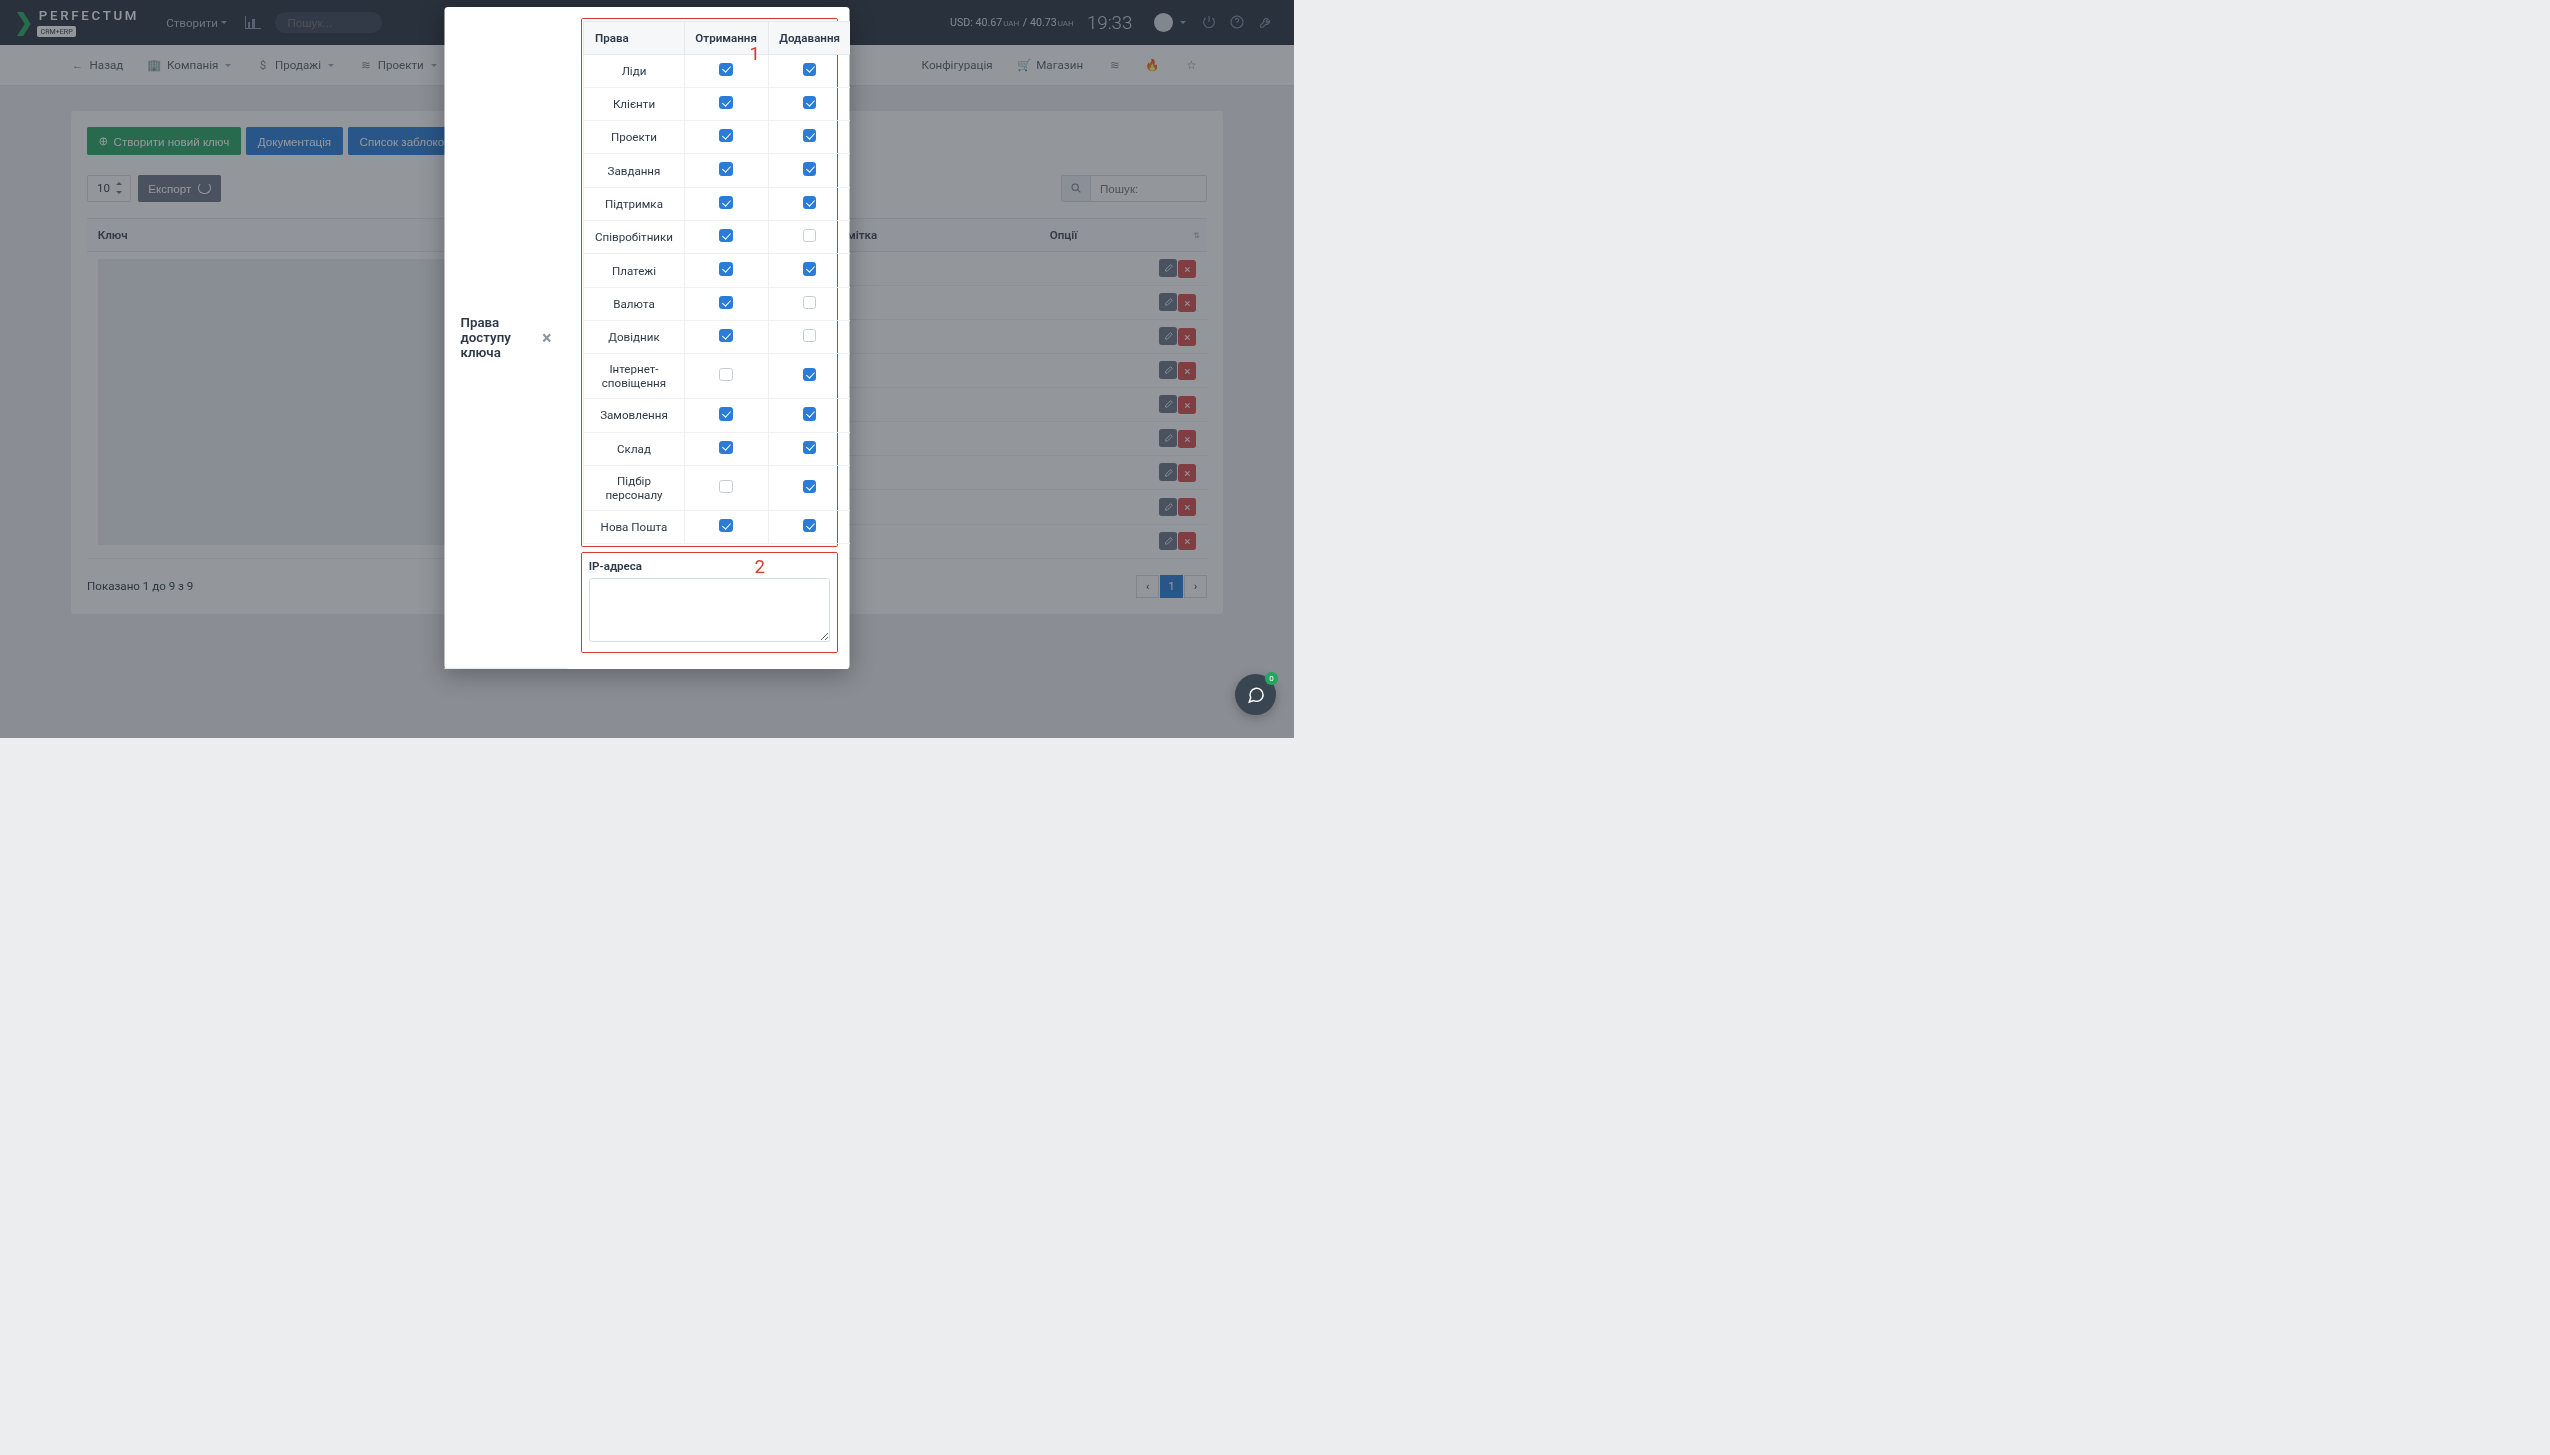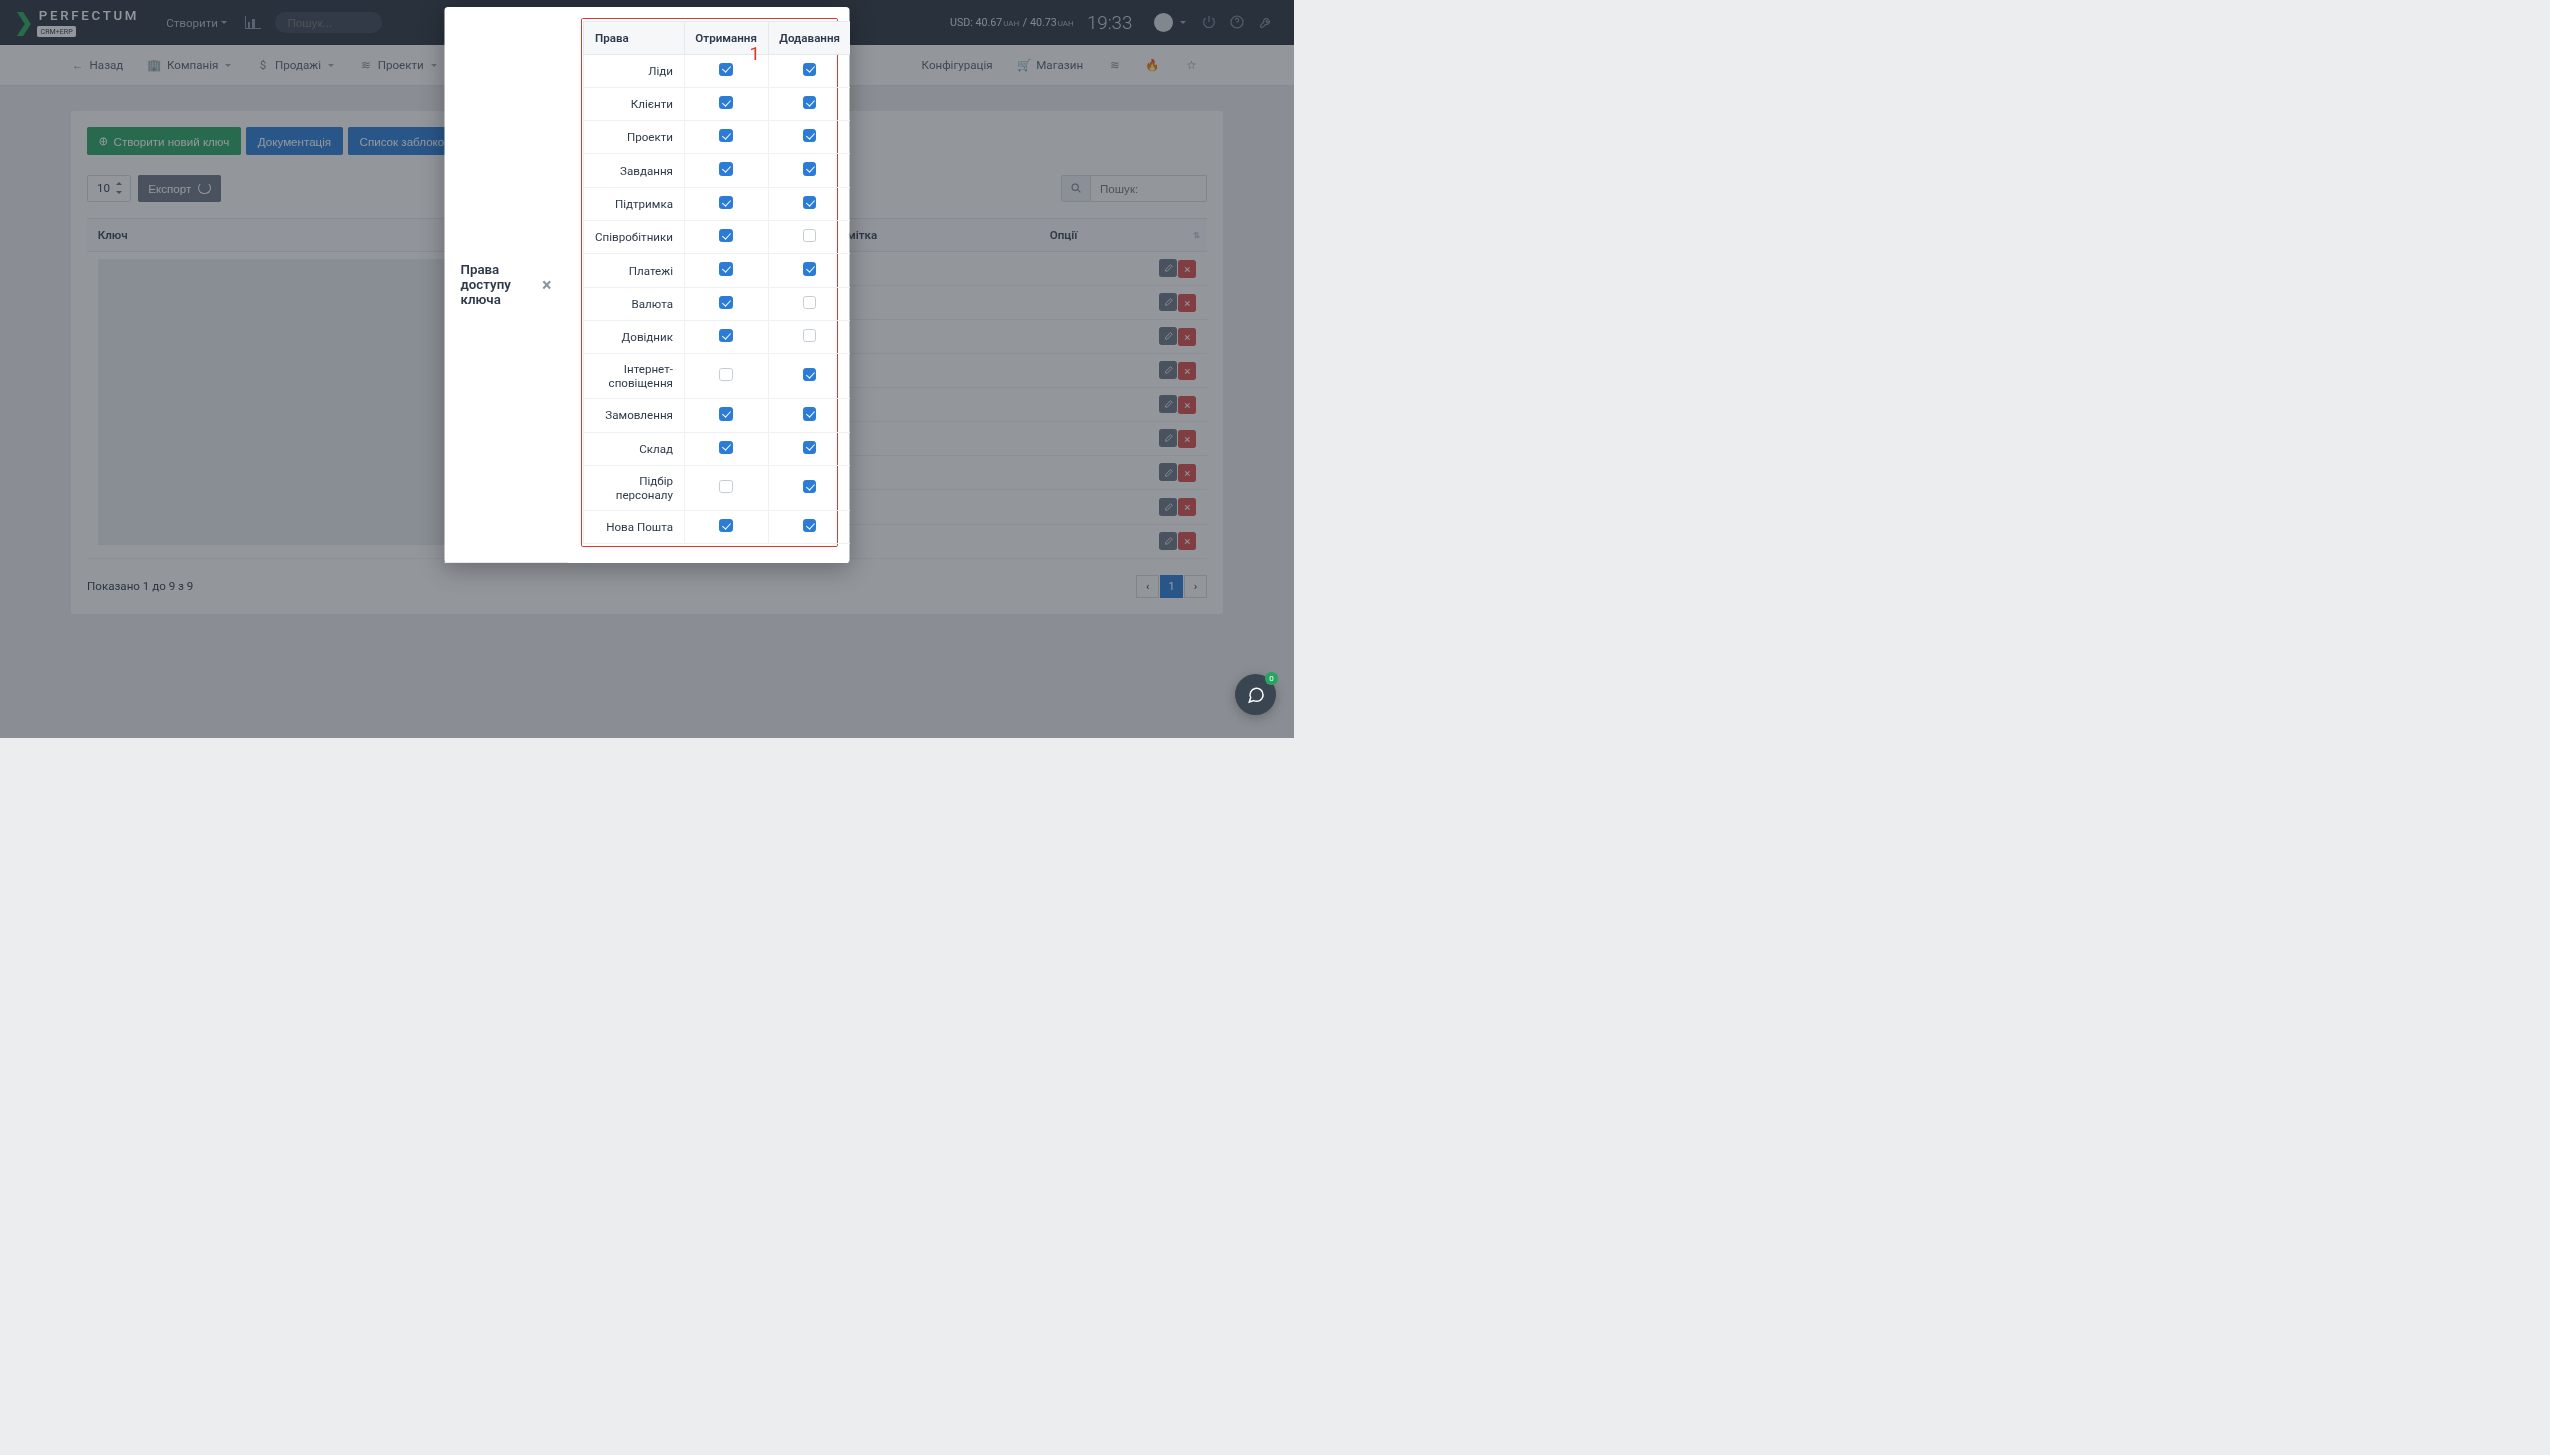--- a/index.html
+++ b/index.html
@@ -84,21 +84,21 @@
   
   .modal{position:absolute;top:7.1px;left:50%;transform:translateX(-50%);width:405px;background:#fff;border-radius:3.6px;box-shadow:0 5.3px 25px rgba(0,0,0,.3);max-height:731px;display:flex;flex-direction:row;}
   .modal-hd{padding:11.6px 16px;border-bottom:0.9px solid #e6e9ed;display:flex;align-items:center;}
   .modal-hd h3{font-size:13.3px;font-weight:600;}
   .modal-close{margin-left:auto;font-size:18px;font-weight:700;color:#8a96a5;cursor:pointer;line-height:1;}
   .modal-body{padding:10.7px 12.4px;overflow:auto;}
   .permtbl{width:100%;border:0.9px solid #e5e8ec;border-collapse:collapse;font-size:11.6px;}
   .permtbl th{background:#f6f7f9;padding:9px 10.7px;text-align:center;font-weight:600;border:0.9px solid #e5e8ec;white-space:nowrap;}
   .permtbl th:first-child{text-align:left;}
   .permtbl td{border:0.9px solid #eef0f3;padding:8px 10.7px;text-align:center;}
-  .permtbl td:first-child{text-align:right;width:98px;}
+  .permtbl td:first-child{text-align:center;width:98px;}
   .cb{appearance:none;width:13.3px;height:13.3px;border:0.9px solid #c6ccd4;border-radius:2.7px;display:inline-block;position:relative;cursor:pointer;background:#fff;}
   .cb:checked{background:#2a7cd6;border-color:#2a7cd6;}
   .cb:checked::after{content:"";position:absolute;left:3.6px;top:0.9px;width:3.6px;height:7.1px;border:solid #fff;border-width:0 1.8px 1.8px 0;transform:rotate(42deg);}
   .redbox{border:1.8px solid #d83a2e;border-radius:1.8px;padding:1.8px;margin-bottom:5.3px;}
   .anno{position:absolute;color:#d83a2e;font-size:18.7px;font-weight:400;}
   .lbl{font-size:11.6px;font-weight:600;margin:9px 0 5.3px;}
   textarea.ta{width:100%;border:0.9px solid #d6dbe1;border-radius:2.7px;height:64px;resize:vertical;padding:7.1px;font-family:inherit;font-size:11.6px;outline:0;}
 
   
   .fab{position:absolute;right:18px;bottom:23px;width:41px;height:41px;border-radius:50%;background:#3a4552;display:flex;align-items:center;justify-content:center;color:#fff;cursor:pointer;box-shadow:0 2.7px 10.7px rgba(0,0,0,.25);}
@@ -447,20 +447,27 @@
                 <td><input type="checkbox" class="cb" checked="" style=""></td>
                 <td><input type="checkbox" class="cb" checked="" style=""></td>
                 <td><input type="checkbox" class="cb" checked="" style=""></td>
               </tr>
             </tbody>
         </table>
       </div>
       <span class="anno" style="top:25px;left:169px;">1</span>
     </div>
 
+    <div style="position:relative;">
+      <div class="redbox" style="padding:5.3px 7.1px 7.1px;">
+        <div class="lbl" style="margin-top:0;">IP-адреса</div>
+        <textarea class="ta" style=""></textarea>
+      </div>
+      <span class="anno" style="top:3.6px;left:174px;">2</span>
+    </div>
 
   </div>
 </div>
 
 <div class="fab">
   <svg width="19.5" height="19.5" viewBox="0 0 24 24" fill="none" stroke="#fff" stroke-width="1.8">
       <path d="M21 12a8 8 0 0 1-11.5 7.2L4 21l1.8-5.5A8 8 0 1 1 21 12z"></path>
     </svg>
   <span class="badge">0</span>
 </div>

